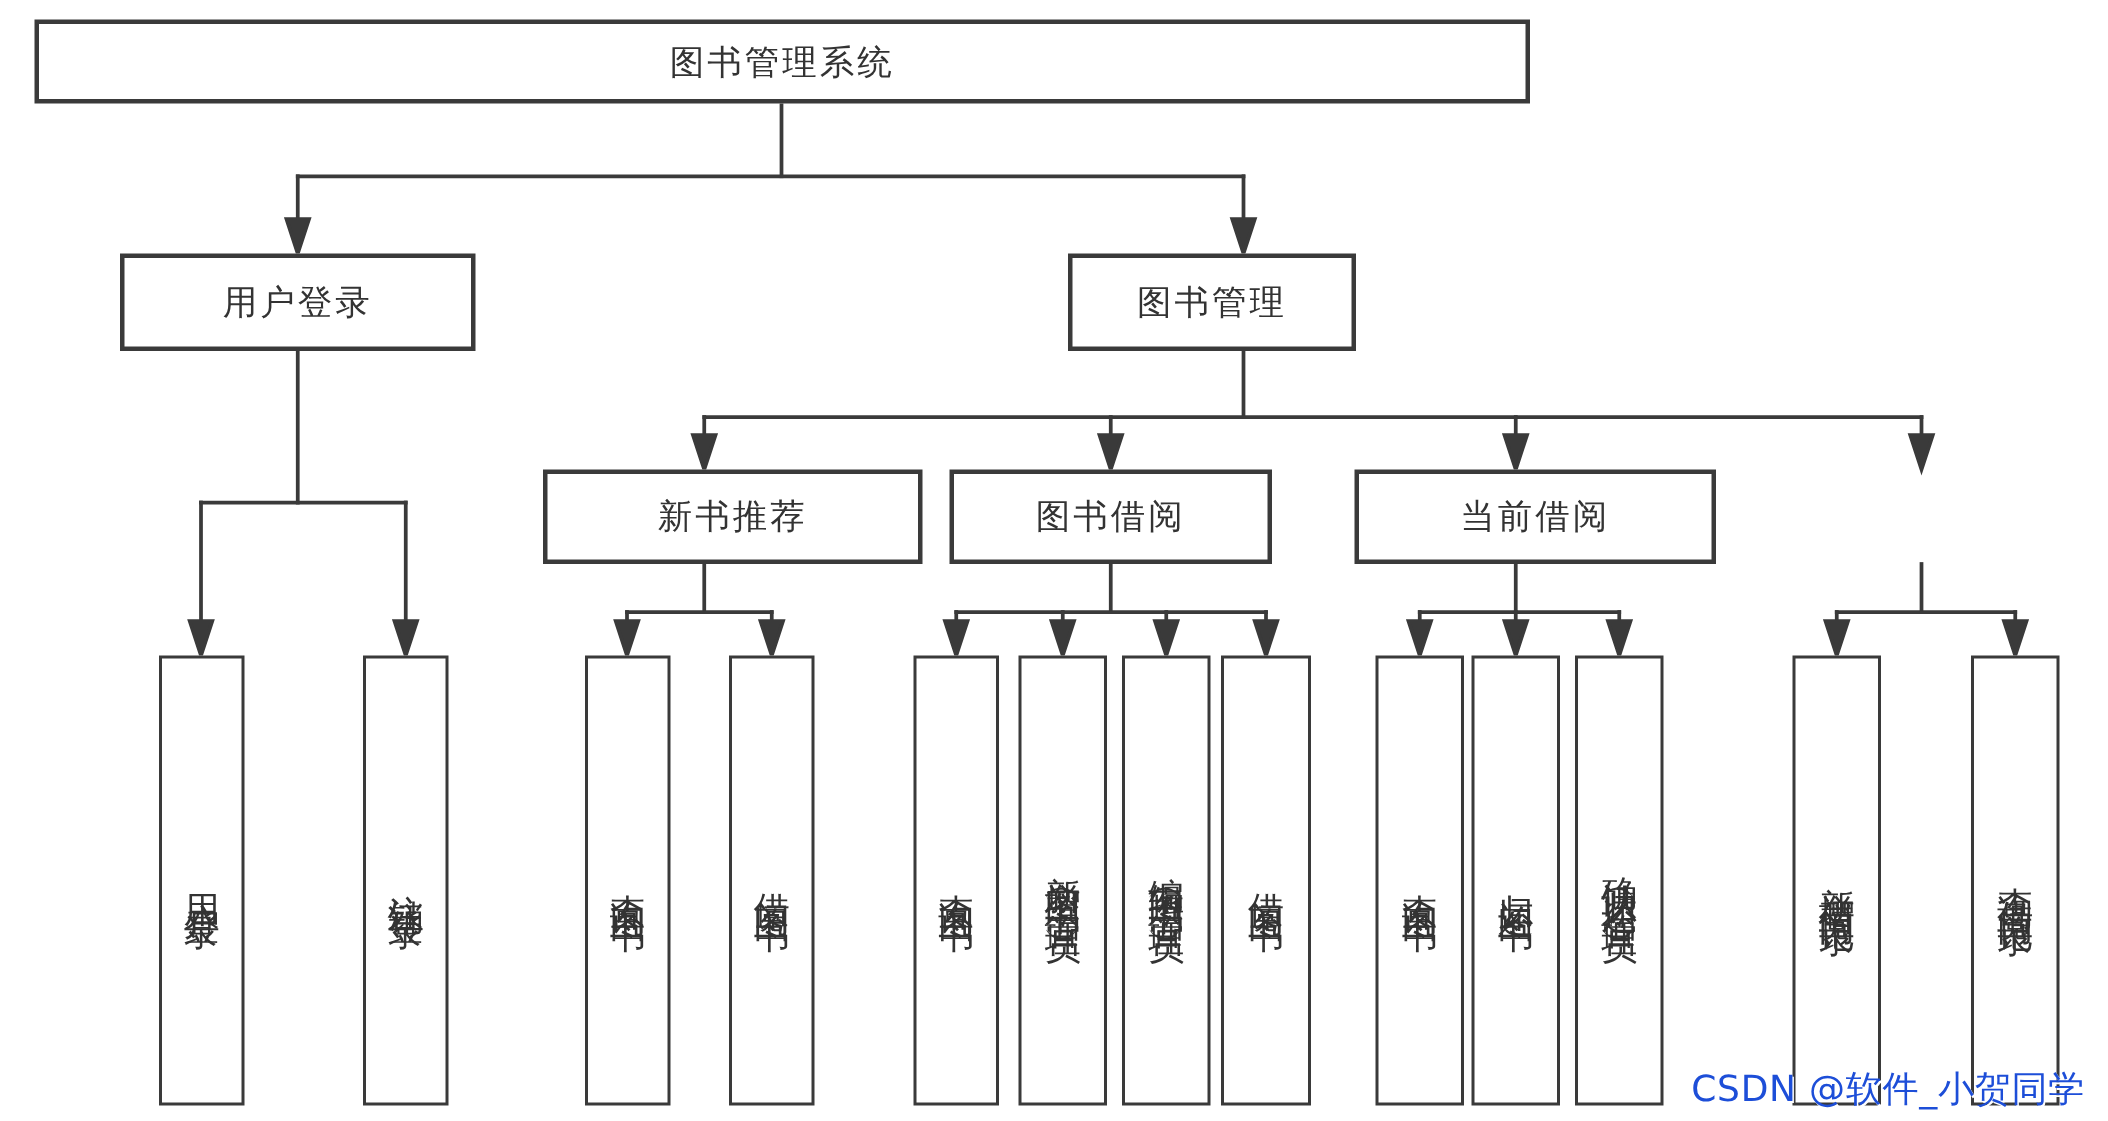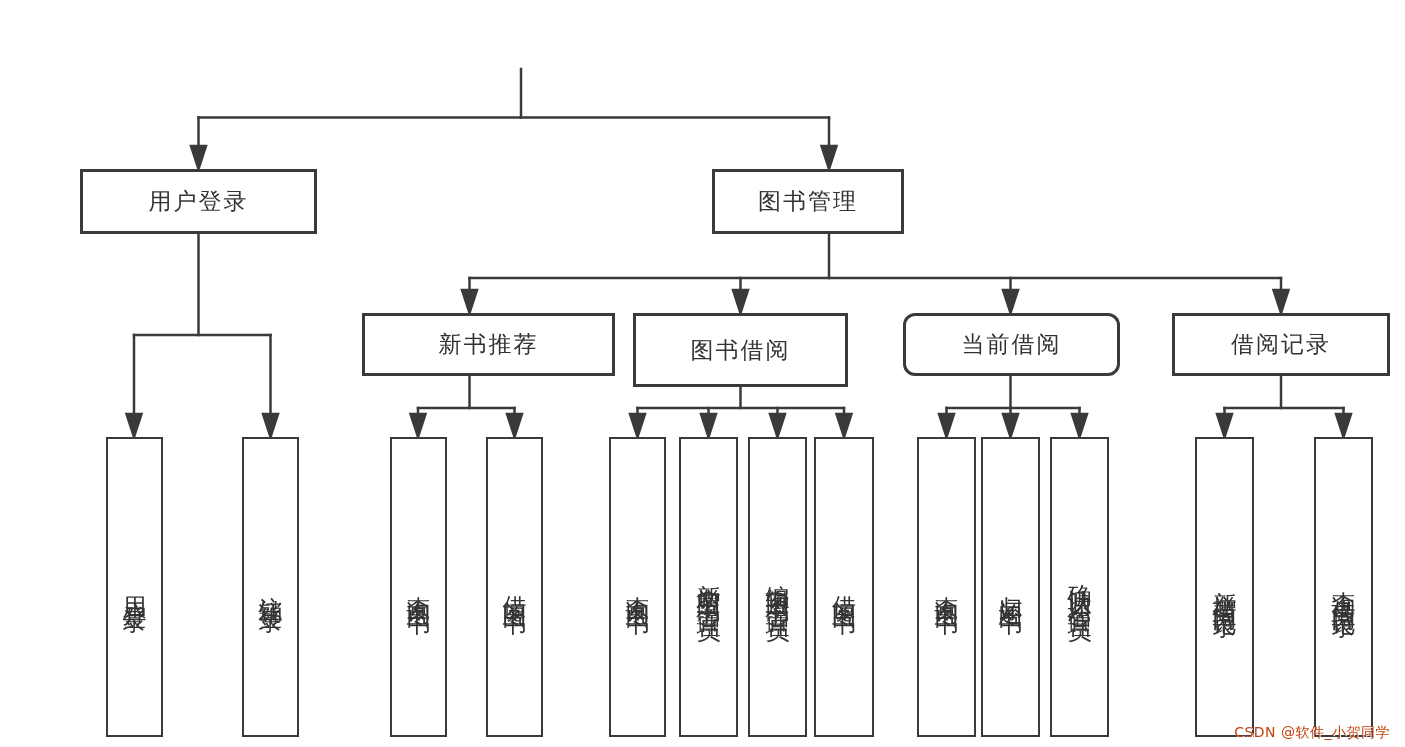--- a/index.html
+++ b/index.html
@@ -54,44 +54,44 @@
     line-height: 1;
     white-space: nowrap;
   }
   
   .n-root   { left: 23px;  top: 13px;  width: 997px; height: 56px; }
   
   .n-login  { left: 80px;  top: 169px; width: 237px; height: 65px; }
   .n-mgmt   { left: 712px; top: 169px; width: 192px; height: 65px; }
   
   .n-rec    { left: 362px;  top: 313px; width: 253px; height: 63px; }
-  .n-borrow { left: 633px;  top: 313px; width: 215px; height: 74px; }
-  .n-cur    { left: 903px;  top: 313px; width: 217px; height: 63px; border-radius: 12px; }
+  .n-borrow { left: 633px;  top: 313px; width: 215px; height: 63px; }
+  .n-cur    { left: 903px;  top: 313px; width: 241px; height: 63px; }
   .n-recs   { left: 1172px; top: 313px; width: 218px; height: 63px; }
   
   .lf1  { left: 106px;  width: 57px; }
   .lf2  { left: 242px;  width: 57px; }
   .lf3  { left: 390px;  width: 57px; }
   .lf4  { left: 486px;  width: 57px; }
   .lf5  { left: 609px;  width: 57px; }
   .lf6  { left: 679px;  width: 59px; }
   .lf7  { left: 748px;  width: 59px; }
   .lf8  { left: 814px;  width: 60px; }
   .lf9  { left: 917px;  width: 59px; }
   .lf10 { left: 981px;  width: 59px; }
   .lf11 { left: 1050px; width: 59px; }
   .lf12 { left: 1195px; width: 59px; }
   .lf13 { left: 1314px; width: 59px; }
   .watermark {
     position: absolute;
     right: 15px;
     bottom: 5px;
-    font-size: 14px;
+    font-size: 24px;
     letter-spacing: 0.5px;
-    color: #c2410c;
+    color: #1d4ed8;
     text-shadow: 1px 1px 0 #ffffff;
     white-space: nowrap;
   }
 </style>
 </head>
 <body>
 
 <div class="canvas">
 
   <svg class="connectors" viewBox="0 0 1405 747" xmlns="http://www.w3.org/2000/svg" stroke="#3a3a3a" stroke-width="2.5" stroke-linecap="square" fill="#3a3a3a">
@@ -149,40 +149,40 @@
     <polygon points="1072,414 1087,414 1079.5,437"></polygon>
 
     <line x1="1281" y1="376" x2="1281" y2="408"></line>
     <line x1="1224.5" y1="408" x2="1343.5" y2="408"></line>
     <line x1="1224.5" y1="408" x2="1224.5" y2="417"></line>
     <polygon points="1217,414 1232,414 1224.5,437"></polygon>
     <line x1="1343.5" y1="408" x2="1343.5" y2="417"></line>
     <polygon points="1336,414 1351,414 1343.5,437"></polygon>
   </svg>
 
+  <div class="hnode n-root">
+    <span>图书管理系统</span>
+  </div>
 
   <div class="hnode n-login">
     <span>用户登录</span>
   </div>
   <div class="hnode n-mgmt">
     <span>图书管理</span>
   </div>
 
   <div class="hnode n-rec">
     <span>新书推荐</span>
   </div>
   <div class="hnode n-borrow">
     <span>图书借阅</span>
   </div>
   <div class="hnode n-cur">
     <span>当前借阅</span>
   </div>
-  <div class="hnode n-recs">
-    <span>借阅记录</span>
-  </div>
 
   <div class="leaf lf1">
     <span class="vtext">用户登录</span>
   </div>
   <div class="leaf lf2">
     <span class="vtext">注销登录</span>
   </div>
   <div class="leaf lf3">
     <span class="vtext">查询图书</span>
   </div>

